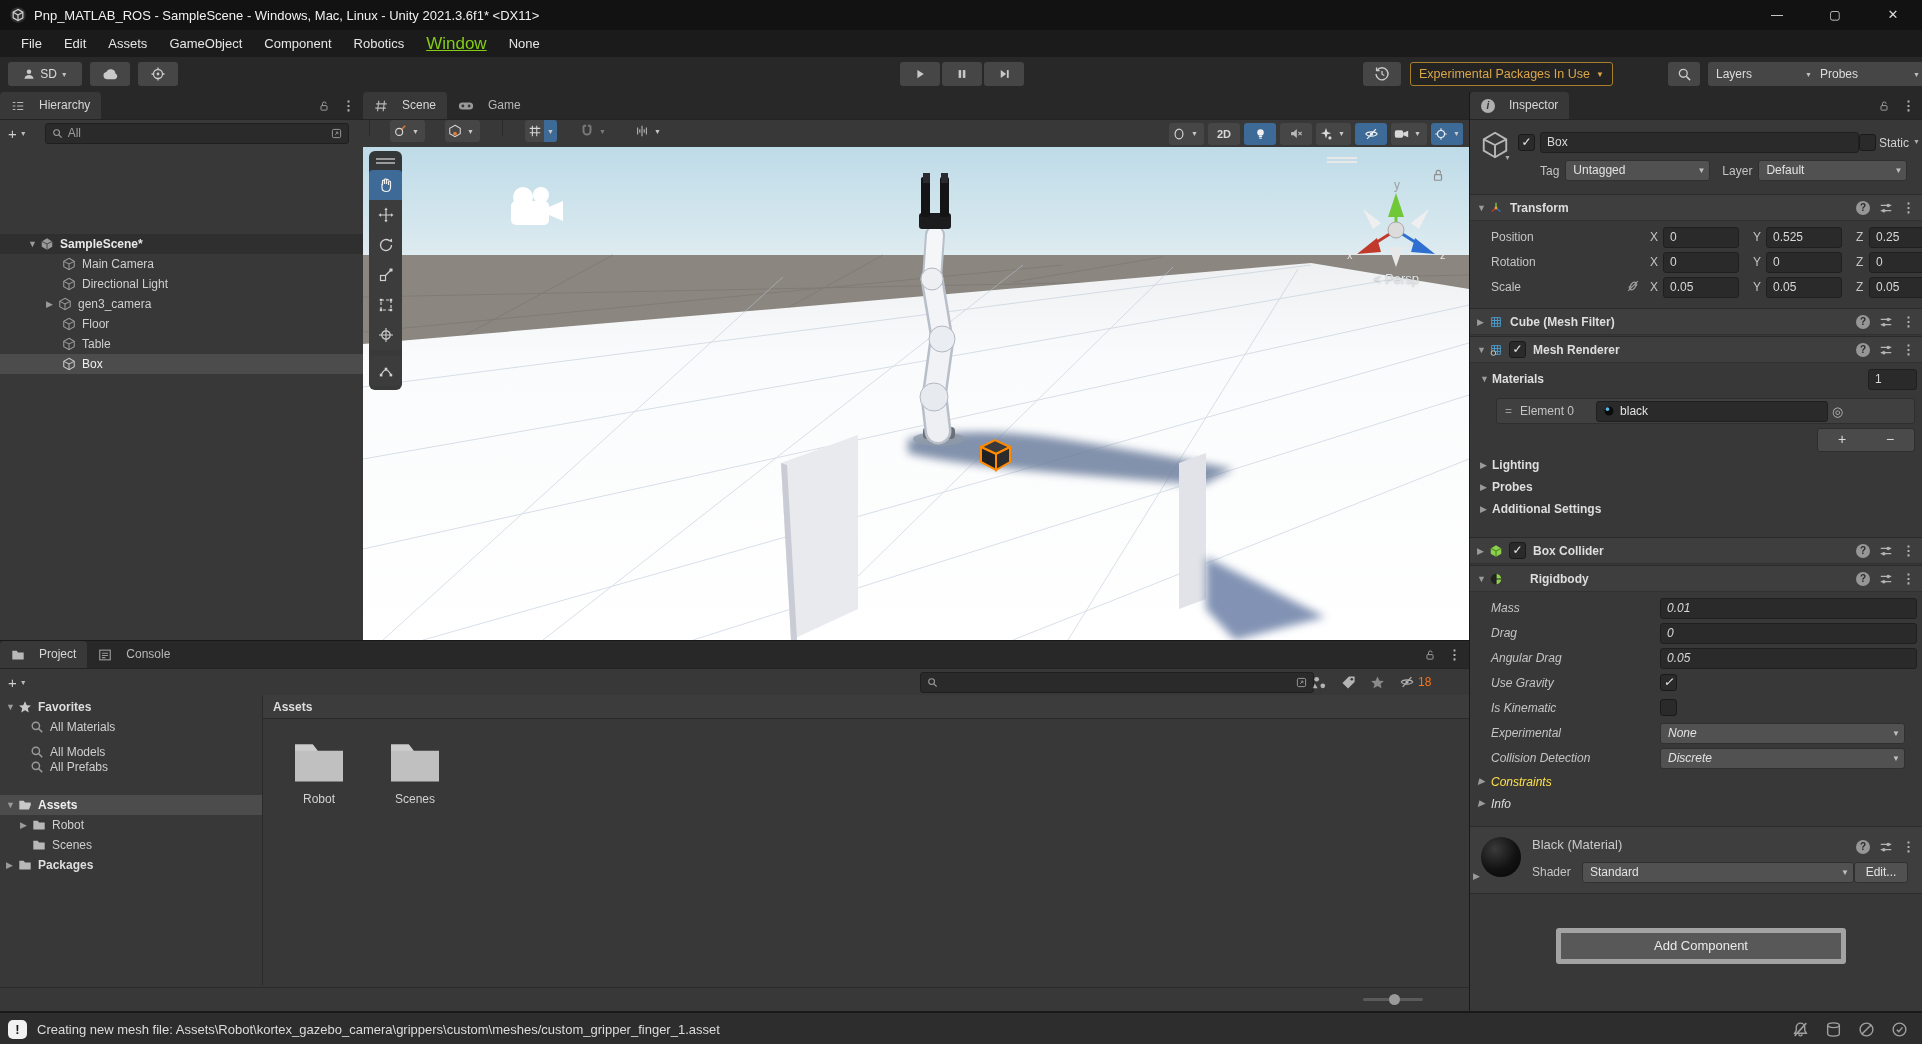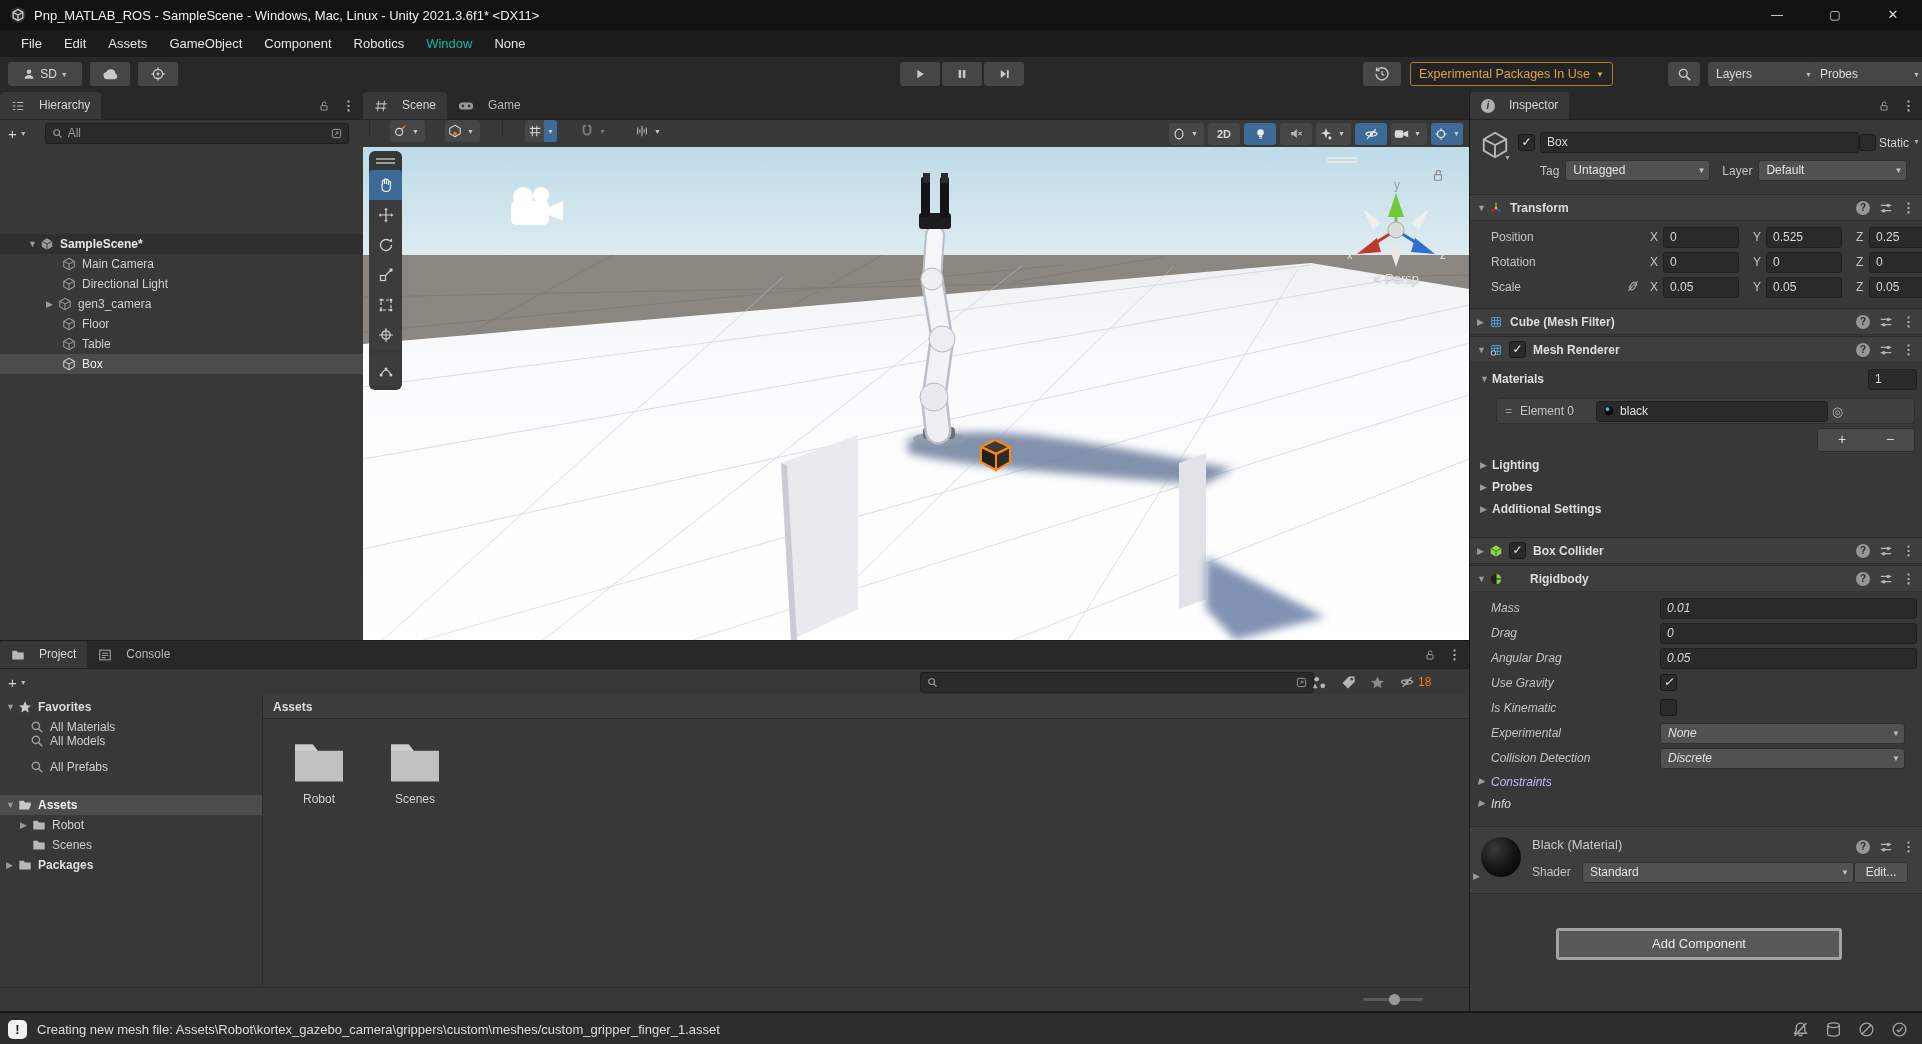--- a/index.html
+++ b/index.html
@@ -61,21 +61,21 @@
     </div>
   </div>
 
   <div class="abs" style="left:0;top:30px;width:1922px;height:27px;background:#1b1b1b;display:flex;align-items:center;padding-left:10px;gap:0;">
     <span style="padding:0 11px;color:#e6e6e6;font-size:13px;">File</span>
     <span style="padding:0 11px;color:#e6e6e6;font-size:13px;">Edit</span>
     <span style="padding:0 11px;color:#e6e6e6;font-size:13px;">Assets</span>
     <span style="padding:0 11px;color:#e6e6e6;font-size:13px;">GameObject</span>
     <span style="padding:0 11px;color:#e6e6e6;font-size:13px;">Component</span>
     <span style="padding:0 11px;color:#e6e6e6;font-size:13px;">Robotics</span>
-    <span style="padding:0 11px;color:#14b8a6;font-size:13px;">Window</span>
+    <span style="padding:0 11px;color:#84cc16;font-size:17px;text-decoration:underline;">Window</span>
     <span style="padding:0 11px;color:#e6e6e6;font-size:13px;">None</span>
   </div>
 
   <div class="abs" style="left:0;top:57px;width:1922px;height:35px;background:#282828;border-bottom:1px solid #191919;">
 
     <div class="abs toolbtn" style="left:8px;top:5px;width:74px;gap:4px;">
       <svg class="mini" viewBox="0 0 16 16">
           <circle cx="8" cy="5.4" r="2.6" fill="#c9c9c9"></circle>
           <path d="M2.8 13.4a5.3 5.3 0 0 1 10.4 0Z" fill="#c9c9c9"></path>
         </svg>
@@ -749,21 +749,21 @@
       <div style="position:relative;height:25px;">
         <span class="lbl abs" style="left:21px;top:4px;">Experimental</span>
         <div class="dd abs" style="left:190px;top:1px;width:218px;"><span>None</span></div>
       </div>
       <div style="position:relative;height:25px;">
         <span class="lbl abs" style="left:21px;top:4px;">Collision Detection</span>
         <div class="dd abs" style="left:190px;top:1px;width:218px;"><span>Discrete</span></div>
       </div>
       <div style="position:relative;height:22px;">
         <span class="fold abs" style="left:8px;top:4px;">▶</span>
-        <span class="lbl abs" style="left:21px;top:3px;color:#c4b5fd;">Constraints</span>
+        <span class="lbl abs" style="left:21px;top:3px;color:#fde047;">Constraints</span>
       </div>
       <div style="position:relative;height:22px;">
         <span class="fold abs" style="left:8px;top:4px;">▶</span>
         <span class="lbl abs" style="left:21px;top:3px;color:#dedede;">Info</span>
       </div>
     </div>
 
     <div class="abs" style="left:0;top:734px;width:453px;height:66px;background:#3e3e3e;border-top:1px solid #2a2a2a;border-bottom:1px solid #2a2a2a;">
       <svg class="abs" width="42" height="42" viewBox="0 0 42 42" style="left:10px;top:9px;">
         <circle cx="21" cy="21" r="20" fill="url(#matball2)"></circle>
@@ -785,21 +785,21 @@
             <circle cx="5.5" cy="11" r="2" fill="#b4b4b4"></circle>
           </svg>
         <span class="dots">⋮</span>
       </div>
       <span class="abs lbl" style="left:62px;top:38px;">Shader</span>
       <div class="dd abs" style="left:112px;top:35px;width:245px;"><span>Standard</span></div>
       <div class="abs" style="left:384px;top:35px;width:52px;height:19px;background:#515151;border:1px solid #303030;border-radius:3px;
                   text-align:center;line-height:19px;color:#e2e2e2;">Edit...</div>
     </div>
 
-    <div class="abs" style="left:86px;top:836px;width:280px;height:26px;background:#585858;border:3px solid #a3a3a3;border-radius:3px;
+    <div class="abs" style="left:86px;top:836px;width:280px;height:26px;background:#585858;border:5px solid #a3a3a3;border-radius:3px;
                 text-align:center;line-height:26px;color:#eaeaea;font-size:13px;">Add Component</div>
   </div>
 
   <div class="abs" style="left:0;top:640px;width:1469px;height:371px;background:#383838;border-top:1px solid #191919;">
     <div class="tabbar">
       <div class="tab active">
         <svg class="mini" viewBox="0 0 16 16">
             <path d="M1.5 3h5l1.5 2h6.5v8h-13Z" fill="#b8b8b8"></path>
           </svg>
         <span>Project</span>
@@ -868,21 +868,21 @@
           </svg>
         <span style="margin-left:6px;font-weight:bold;color:#dedede;">Favorites</span>
       </div>
       <div class="treerow" style="top:22px;">
         <svg class="mini" viewBox="0 0 16 16" style="margin-left:30px;">
             <circle cx="6.7" cy="6.7" r="4.2" fill="none" stroke="#9a9a9a" stroke-width="1.6"></circle>
             <path d="M10 10l4 4" stroke="#9a9a9a" stroke-width="1.8"></path>
           </svg>
         <span style="margin-left:6px;">All Materials</span>
       </div>
-      <div class="treerow" style="top:36px;">
+      <div class="treerow" style="top:47px;">
         <svg class="mini" viewBox="0 0 16 16" style="margin-left:30px;">
             <circle cx="6.7" cy="6.7" r="4.2" fill="none" stroke="#9a9a9a" stroke-width="1.6"></circle>
             <path d="M10 10l4 4" stroke="#9a9a9a" stroke-width="1.8"></path>
           </svg>
         <span style="margin-left:6px;">All Models</span>
       </div>
       <div class="treerow" style="top:62px;">
         <svg class="mini" viewBox="0 0 16 16" style="margin-left:30px;">
             <circle cx="6.7" cy="6.7" r="4.2" fill="none" stroke="#9a9a9a" stroke-width="1.6"></circle>
             <path d="M10 10l4 4" stroke="#9a9a9a" stroke-width="1.8"></path>

